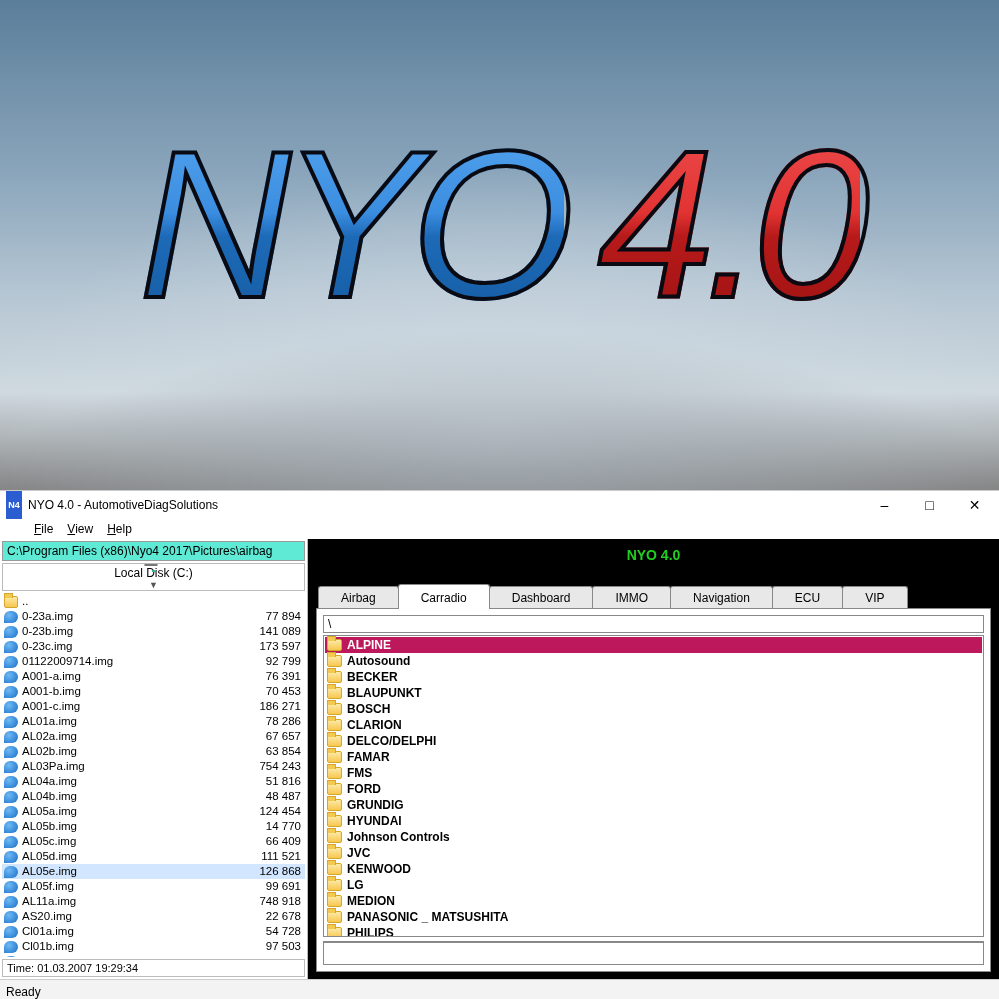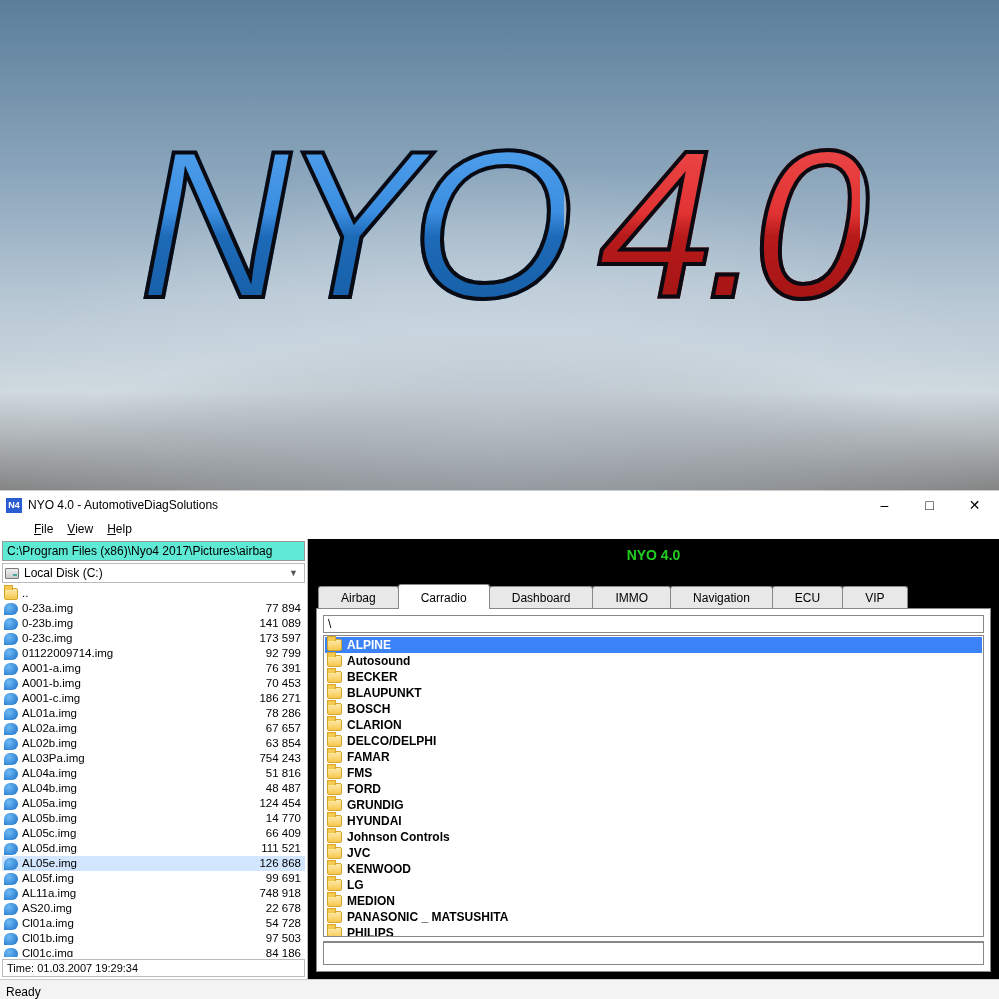--- a/index.html
+++ b/index.html
@@ -28,35 +28,35 @@
   }
   .logo .ver {
     background: linear-gradient(180deg, #ef5050 0%, #e23333 45%, #b71a1a 55%, #9a1111 100%);
     -webkit-background-clip: text; background-clip: text; color: transparent;
     margin-left: 30px;
   }
 
   
   .window { width: 999px; height: 509px; border-top: 1px solid #ccc; background: #fff; display: flex; flex-direction: column; }
   .titlebar { height: 28px; display: flex; align-items: center; padding: 0 2px 0 6px; background: #fff; }
-  .app-icon { width: 16px; height: 15px; background: #2a5ed0; color: #fff; font-size: 9px; font-weight: bold; display: flex; align-items: center; justify-content: center; margin-right: 6px; }
+  .app-icon { width: 16px; height: 28px; background: #2a5ed0; color: #fff; font-size: 9px; font-weight: bold; display: flex; align-items: center; justify-content: center; margin-right: 6px; }
   .title-text { flex: 1; font-size: 12px; }
   .win-controls { display: flex; }
   .win-btn { width: 45px; height: 26px; display: flex; align-items: center; justify-content: center; font-size: 14px; }
 
   .menubar { height: 20px; display: flex; align-items: center; padding: 0 4px; gap: 2px; background: #fff; margin-left: 24px; }
   .menu-item { padding: 2px 6px; }
 
   .app-body { flex: 1; display: flex; min-height: 0; }
 
   
   .leftpane { width: 308px; display: flex; flex-direction: column; border-right: 1px solid #bbb; }
   .path-row { padding: 2px; }
   .path-input { width: 100%; height: 20px; border: 1px solid #999; background: #5eead4; font-size: 12px; padding: 0 4px; }
-  .drive-row { display: flex; align-items: center; height: 20px; border: 1px solid #bbb; margin: 0 2px 2px; background: #fff; padding: 0 2px; }
+  .drive-row { display: flex; align-items: center; height: 28px; border: 1px solid #bbb; margin: 0 2px 2px; background: #fff; padding: 0 2px; flex-direction: column; }
   .drive-icon { width: 14px; height: 11px; border: 1px solid #777; background: linear-gradient(180deg,#f0f0f0,#c8c8c8); border-radius: 1px; margin-right: 5px; position:relative; }
   .drive-icon::after{content:"";position:absolute;right:1px;top:5px;width:4px;height:2px;background:#4a9;}
   .drive-label { flex: 1; }
   .dd-arrow { padding: 0 4px; font-size: 9px; color:#555;}
 
   .file-list { flex: 1; overflow-y: auto; overflow-x: hidden; background: #fff; padding: 1px 2px; }
   .file-list::-webkit-scrollbar{width:16px;}
   .file-list::-webkit-scrollbar-track{background:#f0f0f0;}
   .file-list::-webkit-scrollbar-thumb{background:#c2c2c2;border:1px solid #a8a8a8;}
   .frow { display: flex; align-items: center; height: 15px; font-size: 11.5px; padding: 0 2px; line-height:15px; }
@@ -76,21 +76,21 @@
   .tab-row { display: flex; height: 24px; margin-left: 10px; align-items: flex-end; }
   .tab { padding: 4px 22px; background: #e8e8e8; border: 1px solid #888; border-bottom:none; border-radius: 3px 3px 0 0; font-size: 12px; margin-right:-1px; position:relative; }
   .tab.active { background: #fff; z-index:2; padding-top:6px; }
   .tab-body { flex: 1; background: #fff; border: 1px solid #888; margin: 0 8px 6px 8px; display:flex; flex-direction:column; position:relative; top:-1px; min-height:0;}
   .bc-row { height: 18px; border: 1px solid #888; margin: 6px 6px 2px 6px; background:#fff; font-size:12px; padding:0 4px; line-height:16px;}
   .dir-list { flex:1; border: 1px solid #888; margin: 0 6px 4px 6px; background:#fff; overflow-y:auto; overflow-x:hidden; padding:1px; min-height:0;}
   .dir-list::-webkit-scrollbar{width:16px;}
   .dir-list::-webkit-scrollbar-track{background:#f0f0f0;}
   .dir-list::-webkit-scrollbar-thumb{background:#c2c2c2;border:1px solid #a8a8a8;}
   .drow { display:flex; align-items:center; height:16px; font-size:12px; font-weight:bold; padding:0 2px; }
-  .drow.sel { background:#3b82f6; color:#fff; }
+  .drow.sel { background:#be185d; color:#fff; }
   .drow .dic { width:15px; height:12px; margin-right:5px; background:linear-gradient(180deg,#ffe9a8,#f5c84e); border:1px solid #d4a62a; border-radius:0 2px 2px 2px; position:relative; flex-shrink:0;}
   .drow .dic::before{content:"";position:absolute;left:-1px;top:-4px;width:7px;height:4px;background:#f5c84e;border:1px solid #d4a62a;border-bottom:none;border-radius:1px 1px 0 0;}
   .drow .dname{ flex:1; white-space:nowrap; }
   .drow .dtag{ padding-right:2px; }
   .stage-row { height:24px; border:1px solid #888; border-top:2px solid #888; margin:0 6px 6px 6px; background:#fff;}
 
   .statusbar { height: 20px; display:flex; align-items:flex-end; padding:0 6px; font-size:12px; background:#f3f3f3; border-top:1px solid #ccc;}
 </style>
 </head>
 <body>

